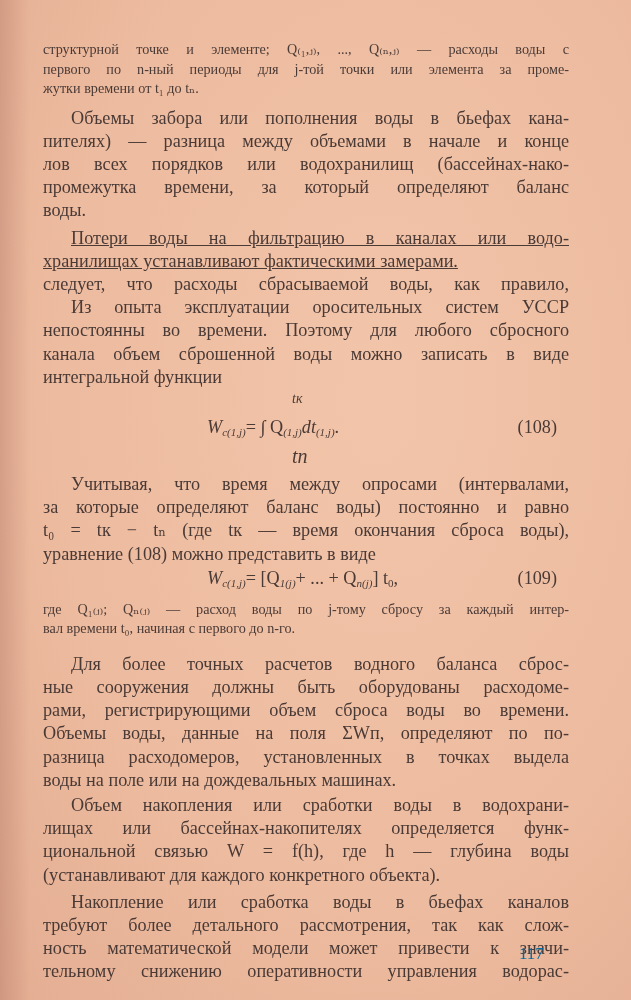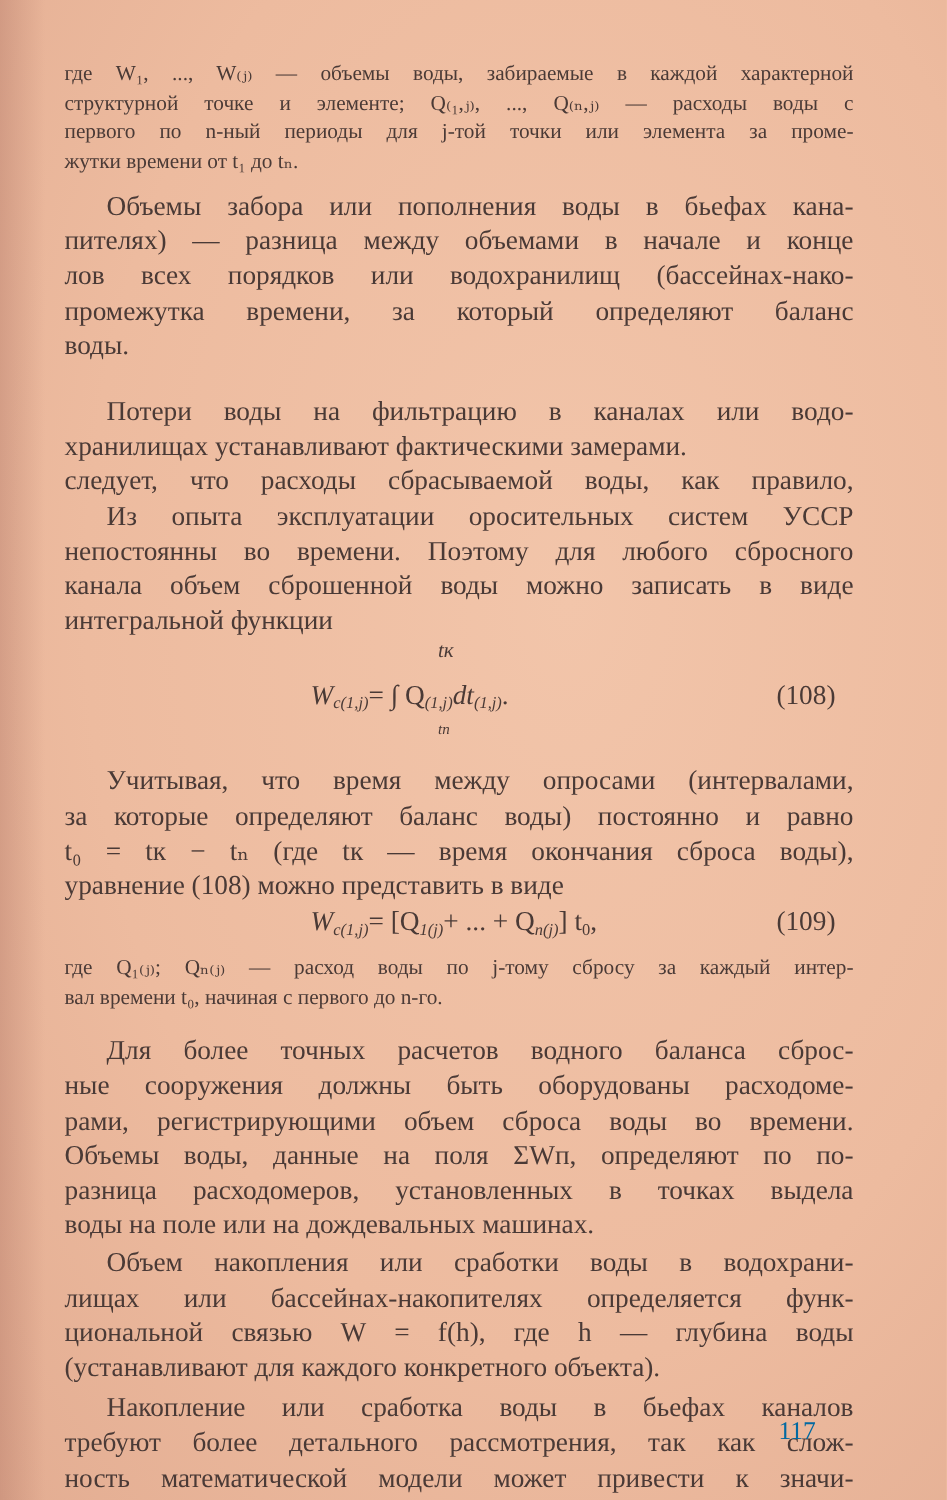--- a/index.html
+++ b/index.html
@@ -27,52 +27,51 @@
   }
   .gap { margin-top: 6px; }
   .line { display: block; text-align: justify; text-align-last: justify; white-space: nowrap; }
   .line.last { text-align-last: left; }
   .formula {
     position: relative; height: 80px; font-size: 18.2px;
   }
   .formula .expr { position: absolute; left: 164px; top: 28px; white-space: nowrap; font-style: italic; }
   .formula .num { position: absolute; right: 12px; top: 28px; font-style: normal; padding-left: 15px; }
   .formula .lim-top { position: absolute; left: 249px; top: 2px; font-style: italic; font-size: 14px; }
-  .formula .lim-bot { position: absolute; left: 249px; top: 56px; font-style: italic; font-size: 10px; }
+  .formula .lim-bot { position: absolute; left: 249px; top: 56px; font-style: italic; font-size: 20px; }
   .formula2 { position: relative; height: 32px; font-size: 18.2px; }
   .formula2 .expr { position: absolute; left: 164px; top: 2px; white-space: nowrap; font-style: italic; }
   .formula2 .num { position: absolute; right: 12px; top: 2px; }
   sub { font-size: 11px; vertical-align: -3px; font-style: italic; }
   .page-number {
     position: absolute; left: 519px; top: 944px; font-size: 17px; color: #0369a1;
   }
 </style>
 </head>
 <body>
 
 <div class="left-shadow"></div>
 
 <div class="page">
 
   <div class="small">
-    <span class="line">где W₁, ..., W₍ⱼ₎ — объемы воды, забираемые в каждой характерной</span>
     <span class="line">структурной точке и элементе; Q₍₁,ⱼ₎, ..., Q₍ₙ,ⱼ₎ — расходы воды с</span>
     <span class="line">первого по n-ный периоды для j-той точки или элемента за проме-</span>
     <span class="line last">жутки времени от t₁ до tₙ.</span>
   </div>
 
   <div class="body gap" style="margin-top:8px;">
     <span class="line" style="padding-left:28px;">Объемы забора или пополнения воды в бьефах кана-</span>
     <span class="line">пителях) — разница между объемами в начале и конце</span>
     <span class="line">лов всех порядков или водохранилищ (бассейнах-нако-</span>
     <span class="line">промежутка времени, за который определяют баланс</span>
     <span class="line last">воды.</span>
   </div>
 
-  <div class="body" style="margin-top:21px;">
+  <div class="body" style="margin-top:4px;text-decoration:underline;">
     <span class="line" style="padding-left:28px;">Потери воды на фильтрацию в каналах или водо-</span>
     <span class="line last">хранилищах устанавливают фактическими замерами.</span>
   </div>
 
   <div class="body">
     <span class="line">следует, что расходы сбрасываемой воды, как правило,</span>
     <span class="line" style="padding-left:28px;">Из опыта эксплуатации оросительных систем УССР</span>
     <span class="line">непостоянны во времени. Поэтому для любого сбросного</span>
     <span class="line">канала объем сброшенной воды можно записать в виде</span>
     <span class="line last">интегральной функции</span>

